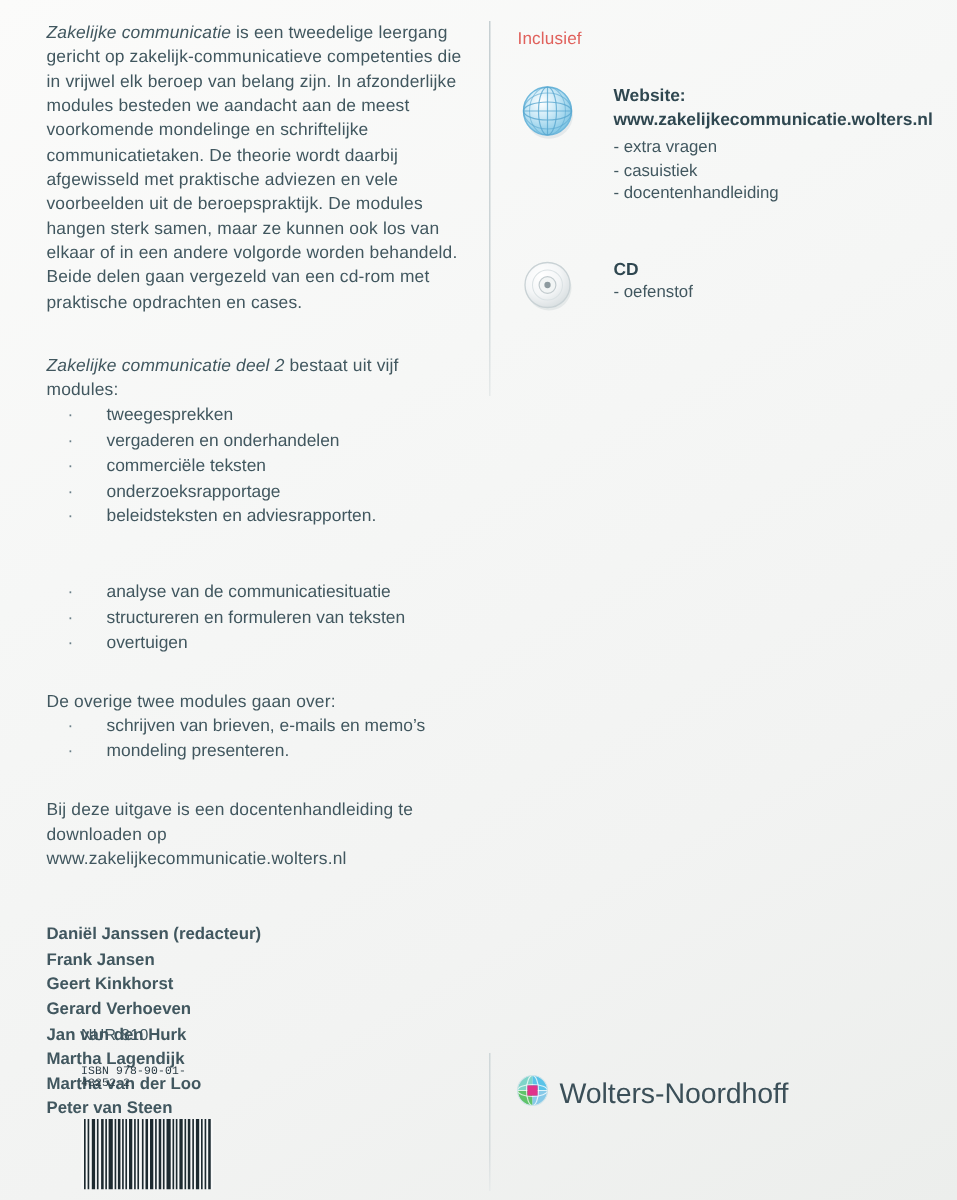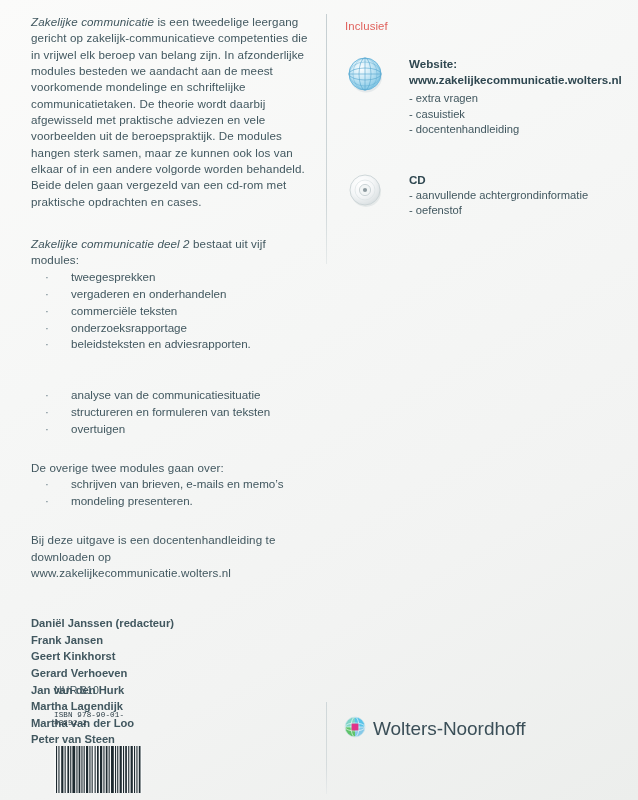--- a/index.html
+++ b/index.html
@@ -301,21 +301,20 @@
           <ellipse cx="21" cy="22" rx="15" ry="15" fill="#ccd4d7" opacity="0.4"></ellipse>
           <circle cx="20" cy="20" r="15" fill="url(#cdGrad)" stroke="#c9d2d5" stroke-width="0.9"></circle>
           <circle cx="20" cy="20" r="10" fill="none" stroke="#dbe2e4" stroke-width="0.7"></circle>
           <circle cx="20" cy="20" r="5.6" fill="#f2f5f5" stroke="#c2cbce" stroke-width="0.8"></circle>
           <circle cx="20" cy="20" r="2.1" fill="#8d9a9f"></circle>
         </svg>
       </div>
       <div class="incl-body">
         <p class="incl-head">CD</p>
         <ul class="incl-sub">
-          <li>- aanvullende achtergrondinformatie</li>
           <li>- oefenstof</li>
         </ul>
       </div>
     </div>
   </div>
 
   <div class="meta">
     <div class="nur">NUR 810</div>
     <div class="barcode-wrap">
       <div class="isbn">ISBN 978-90-01-43252-2</div>

